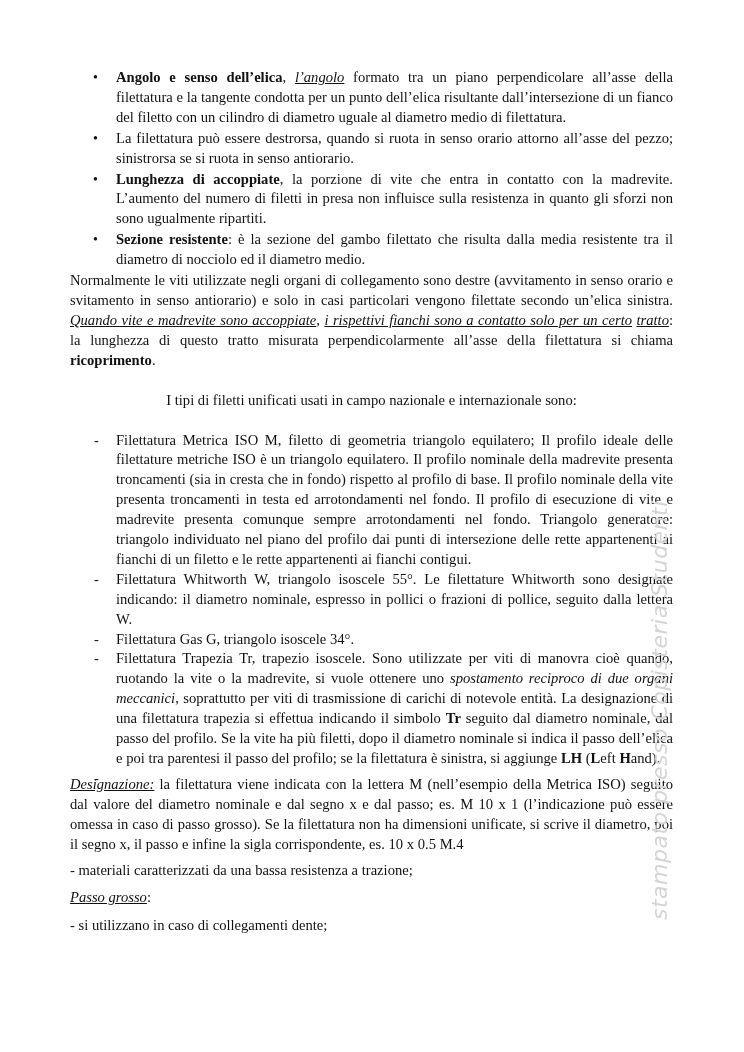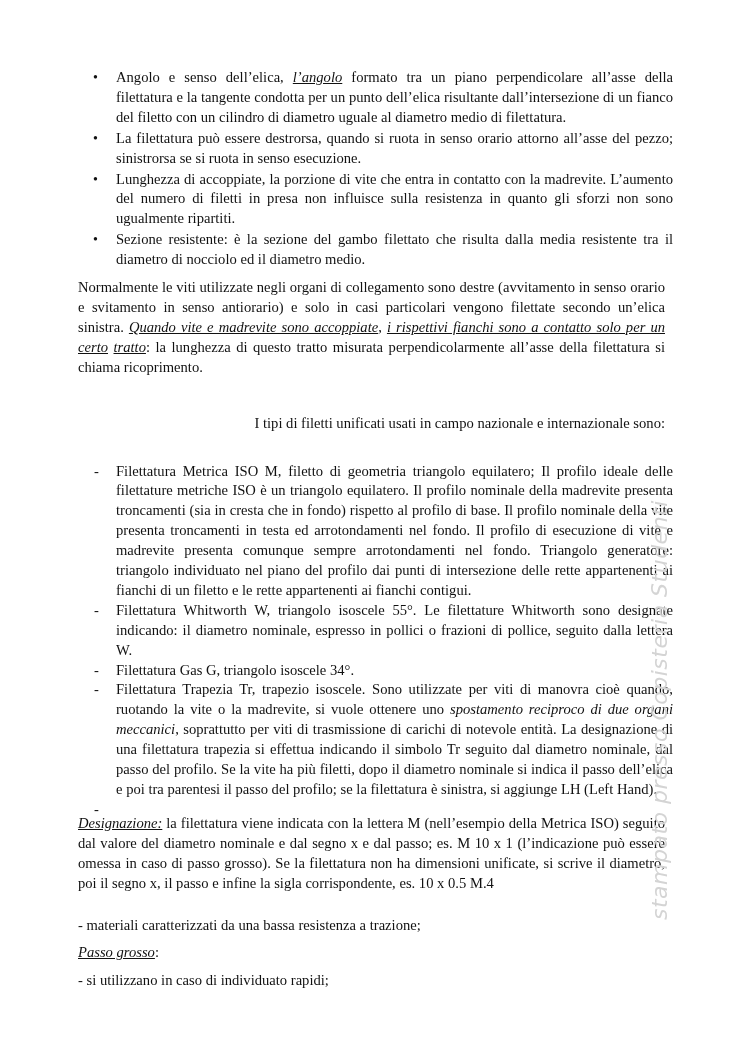--- a/index.html
+++ b/index.html
@@ -2,29 +2,29 @@
 <html><head>
 <meta charset="utf-8">
 <style>
   html, body { margin: 0; padding: 0; background: #ffffff; }
   body { width: 744px; height: 1052px; position: relative; overflow: hidden; }
   .page {
     position: absolute; left: 70px; top: 68px; width: 603px;
     font-family: "Liberation Serif", serif; font-size: 14.6px; line-height: 19.9px;
     color: #111111; text-align: justify;
   }
-  p { margin: 8px; }
+  p { margin: 0; }
   ul.bullets { list-style: none; margin: 0; padding: 0; }
   ul.bullets li { position: relative; padding-left: 46px; margin: 0 0 1px 0; }
   ul.bullets li .mark { position: absolute; left: 23px; top: 0; font-size: 14px; }
   ul.dashes { list-style: none; margin: 0; padding: 0; }
   ul.dashes li { position: relative; padding-left: 46px; margin: 0; }
   ul.dashes li .mark { position: absolute; left: 24px; top: 0; }
   .u { text-decoration: underline; font-style: italic; }
-  b { font-weight: normal; }
+  b { font-weight: bold; }
   i { font-style: italic; }
   .gap-lg { height: 20px; }
   .gap-sm { height: 6px; }
   .plain-line { margin-bottom: 8px; text-align: left; }
   .watermark {
     position: absolute; left: 647px; top: 920px;
     transform-origin: left top; transform: rotate(-90deg);
     font-family: "DejaVu Sans", sans-serif; font-style: italic;
     font-size: 22px; color: #d4d4d4; white-space: nowrap; letter-spacing: 0.5px;
   }
@@ -34,39 +34,39 @@
 
 <div class="page">
 
   <ul class="bullets">
     <li>
       <span class="mark">•</span>
       <b>Angolo e senso dell’elica</b><span>, </span><span class="u">l’angolo</span><span> formato tra un piano perpendicolare all’asse della filettatura e la tangente condotta per un punto dell’elica risultante dall’intersezione di un fianco del filetto con un cilindro di diametro uguale al diametro medio di filettatura.</span>
     </li>
     <li>
       <span class="mark">•</span>
-      <span>La filettatura può essere destrorsa, quando si ruota in senso orario attorno all’asse del pezzo; sinistrorsa se si ruota in senso esecuzione.</span>
+      <span>La filettatura può essere destrorsa, quando si ruota in senso orario attorno all’asse del pezzo; sinistrorsa se si ruota in senso antiorario.</span>
     </li>
     <li>
       <span class="mark">•</span>
       <b>Lunghezza di accoppiate</b><span>, la porzione di vite che entra in contatto con la madrevite. L’aumento del numero di filetti in presa non influisce sulla resistenza in quanto gli sforzi non sono ugualmente ripartiti.</span>
     </li>
     <li>
       <span class="mark">•</span>
       <b>Sezione resistente</b><span>: è la sezione del gambo filettato che risulta dalla media resistente tra il diametro di nocciolo ed il diametro medio.</span>
     </li>
   </ul>
 
   <p>
     <span>Normalmente le viti utilizzate negli organi di collegamento sono destre (avvitamento in senso orario e svitamento in senso antiorario) e solo in casi particolari vengono filettate secondo un’elica sinistra. </span><span class="u">Quando vite e madrevite sono accoppiate</span><span>, </span><span class="u">i rispettivi fianchi sono a contatto solo per un certo</span><span> </span><span class="u">tratto</span><span>: la lunghezza di questo tratto misurata perpendicolarmente all’asse della filettatura si chiama </span><b>ricoprimento</b><span>.</span>
   </p>
 
   <div class="gap-lg"></div>
 
-  <p style="text-align:right;">I tipi di filetti unificati usati in campo nazionale e internazionale sono:</p>
+  <p style="text-align:center;">I tipi di filetti unificati usati in campo nazionale e internazionale sono:</p>
 
   <div class="gap-lg"></div>
 
   <ul class="dashes">
     <li>
       <span class="mark">-</span>
       <span>Filettatura Metrica ISO M, filetto di geometria triangolo equilatero; Il profilo ideale delle filettature metriche ISO è un triangolo equilatero. Il profilo nominale della madrevite presenta troncamenti (sia in cresta che in fondo) rispetto al profilo di base. Il profilo nominale della vite presenta troncamenti in testa ed arrotondamenti nel fondo. Il profilo di esecuzione di vite e madrevite presenta comunque sempre arrotondamenti nel fondo. Triangolo generatore: triangolo individuato nel piano del profilo dai punti di intersezione delle rette appartenenti ai fianchi di un filetto e le rette appartenenti ai fianchi contigui.</span>
     </li>
     <li>
       <span class="mark">-</span>
@@ -90,16 +90,16 @@
   <p>
     <span class="u">Designazione:</span><span> la filettatura viene indicata con la lettera M (nell’esempio della Metrica ISO) seguito dal valore del diametro nominale e dal segno x e dal passo; es. M 10 x 1 (l’indicazione può essere omessa in caso di passo grosso). Se la filettatura non ha dimensioni unificate, si scrive il diametro, poi il segno x, il passo e infine la sigla corrispondente, es. 10 x 0.5 M.4</span>
   </p>
 
   <div class="gap-sm"></div>
 
   <p class="plain-line">- materiali caratterizzati da una bassa resistenza a trazione;</p>
   <p class="plain-line">
     <span class="u">Passo grosso</span><span>:</span>
   </p>
-  <p class="plain-line">- si utilizzano in caso di individuato rapidi;</p>
+  <p class="plain-line">- si utilizzano in caso di collegamenti dente;</p>
 </div>
 
 <div class="watermark">stampato presso Copisteria Studenti</div>
 
 </body></html>

